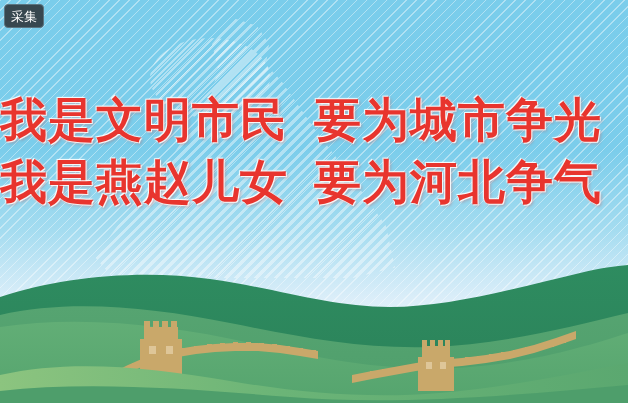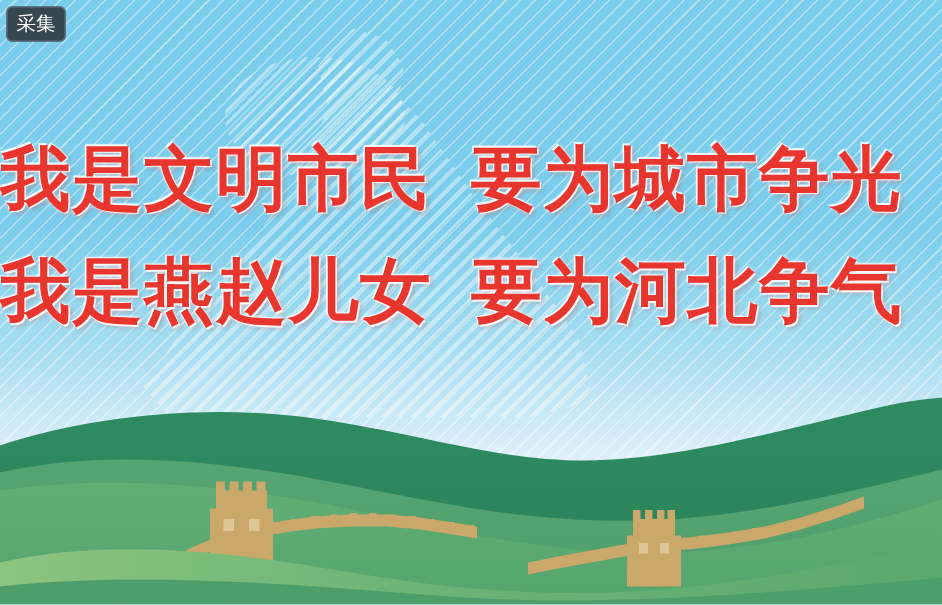--- a/index.html
+++ b/index.html
@@ -116,21 +116,21 @@
     font-size: 47px;
     letter-spacing: 1px;
     color: #E8352E;
     white-space: nowrap;
     text-shadow:
        0 0 3px rgba(255,255,255,0.95),
        1px 1px 0 rgba(255,255,255,0.85),
       -1px -1px 0 rgba(255,255,255,0.85),
        2px 2px 3px rgba(180,40,35,0.30);
   }
-  .slogan-line + .slogan-line { margin-top: 28px; }
+  .slogan-line + .slogan-line { margin-top: 15px; }
   .gap { display: inline-block; width: 26px; }
 
   
   .capture-btn {
     position: absolute;
     left: 4px;
     top: 4px;
     min-width: 38px;
     height: 24px;
     box-sizing: border-box;

